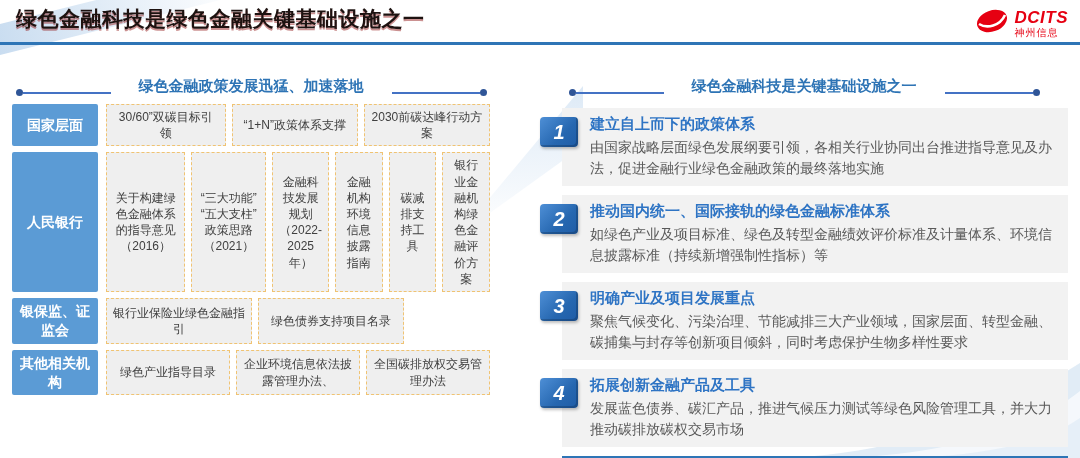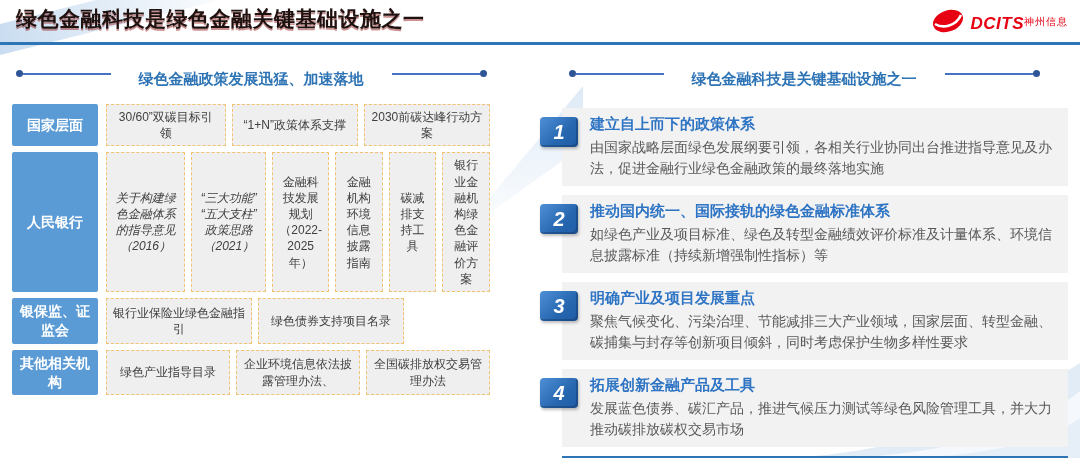--- a/index.html
+++ b/index.html
@@ -11,59 +11,59 @@
   
   .slide-title{
     position:absolute;top:5px;left:16px;
     font-size:21px;font-weight:bold;color:#1d1210;
     letter-spacing:.5px;
     text-shadow:0 1.5px 0 rgba(140,10,10,.45);
     white-space:nowrap;
   }
   .title-rule{position:absolute;top:42px;left:0;width:1080px;height:3px;background:#2e75b6;}
   .logo{position:absolute;top:7px;right:12px;display:flex;align-items:center;gap:5px;}
-  .logo-text{display:flex;flex-direction:row;line-height:1;}
+  .logo-text{display:flex;flex-direction:column;line-height:1;}
   .logo-brand{color:#e60012;font-weight:bold;font-style:italic;font-size:17px;letter-spacing:.5px;}
   .logo-sub{color:#e60012;font-size:10px;margin-top:2px;letter-spacing:1px;}
   
   .swoosh-tl{
     position:absolute;top:2px;left:-60px;width:300px;height:30px;
     background:linear-gradient(90deg,rgba(167,199,231,.75),rgba(255,255,255,0));
     transform:rotate(-14deg);pointer-events:none;
   }
   .wedge{
     position:absolute;left:458px;top:86px;width:125px;height:150px;
     background:linear-gradient(180deg,rgba(198,219,240,.75),rgba(255,255,255,0));
     clip-path:polygon(100% 0,0 100%,100% 40%);
     pointer-events:none;opacity:.8;
   }
   .swoosh-br{position:absolute;right:0;bottom:0;pointer-events:none;}
   
-  .panel-head{display:flex;align-items:flex-start;justify-content:center;gap:28px;height:26px;}
+  .panel-head{display:flex;align-items:flex-end;justify-content:center;gap:28px;height:26px;}
   .panel-title{color:#2e74b5;font-weight:bold;font-size:15px;white-space:nowrap;}
   .deco{display:flex;align-items:center;}
   .deco .line{width:88px;height:2px;background:#4472c4;}
   .deco .dot{width:7px;height:7px;border-radius:50%;background:#2f5597;}
   
   .left-panel{position:absolute;left:12px;top:70px;width:478px;}
   .lgroups{margin-top:8px;display:flex;flex-direction:column;gap:6px;}
   .group{display:flex;gap:8px;}
   .glabel{
     width:86px;flex:0 0 86px;background:#5b9bd5;color:#fff;font-weight:bold;
     font-size:14px;display:flex;align-items:center;justify-content:center;
     text-align:center;border-radius:2px;padding:4px;box-sizing:border-box;line-height:1.35;
   }
   .gcells{flex:1;display:flex;flex-direction:row;gap:6px;}
   .crow{display:flex;gap:6px;}
   .cell{
     flex:1;background:#efefef;border:1px dashed #f0c372;color:#404040;
     font-size:12px;display:flex;align-items:center;justify-content:center;
     text-align:center;padding:4px 6px;box-sizing:border-box;line-height:1.35;
   }
-  .h36 .cell{min-height:36px;} .h30 .cell{min-height:30px;font-style:italic;}
+  .h36 .cell{min-height:36px;} .h30 .cell{min-height:30px;}
   .h44 .cell{min-height:44px;} .h54 .cell{min-height:54px;}
   
   .right-panel{position:absolute;left:540px;top:70px;width:528px;}
   .items{margin-top:12px;display:flex;flex-direction:column;gap:9px;}
   .item{position:relative;padding-left:22px;}
   .item-box{background:#f2f2f2;padding:7px 12px 7px 28px;box-sizing:border-box;min-height:56px;}
   .badge{
     position:absolute;left:0;top:9px;width:38px;height:30px;border-radius:4px;
     background:linear-gradient(135deg,#4e8fd6 0%,#2667b0 60%,#1f5ca6 100%);
     color:#fff;font-weight:bold;font-style:italic;font-size:20px;

